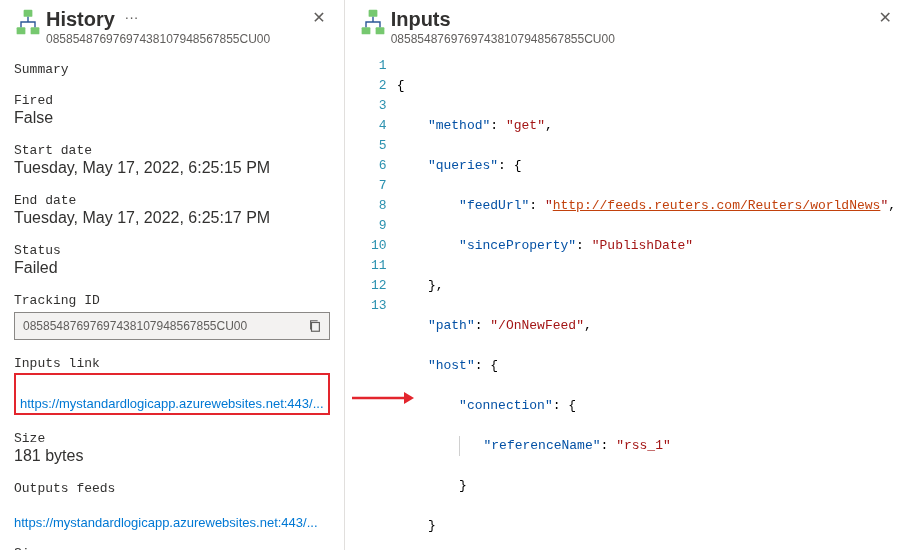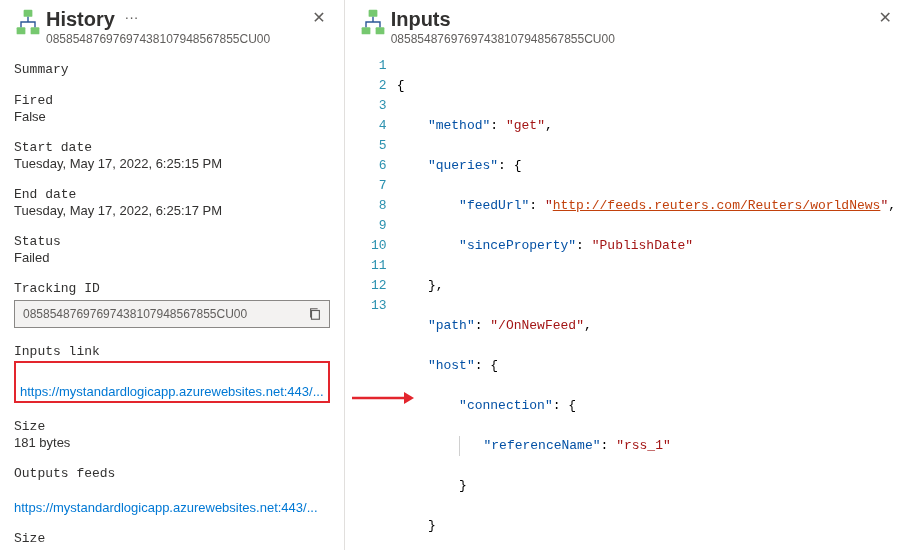--- a/index.html
+++ b/index.html
@@ -62,21 +62,21 @@
     padding: 2px 4px;
     line-height: 1;
   }
   .section-label {
     margin-top: 16px;
     font-size: 13px;
     color: #323130;
     font-family: Liberation Mono, monospace;
   }
   .section-value {
-    font-size: 13px;
+    font-size: 16px;
     color: #323130;
     margin-top: 1px;
   }
   .tracking-box {
     margin-top: 4px;
     display: flex;
     align-items: center;
     border: 1px solid #8a8886;
     background: #f3f2f1;
     height: 28px;

